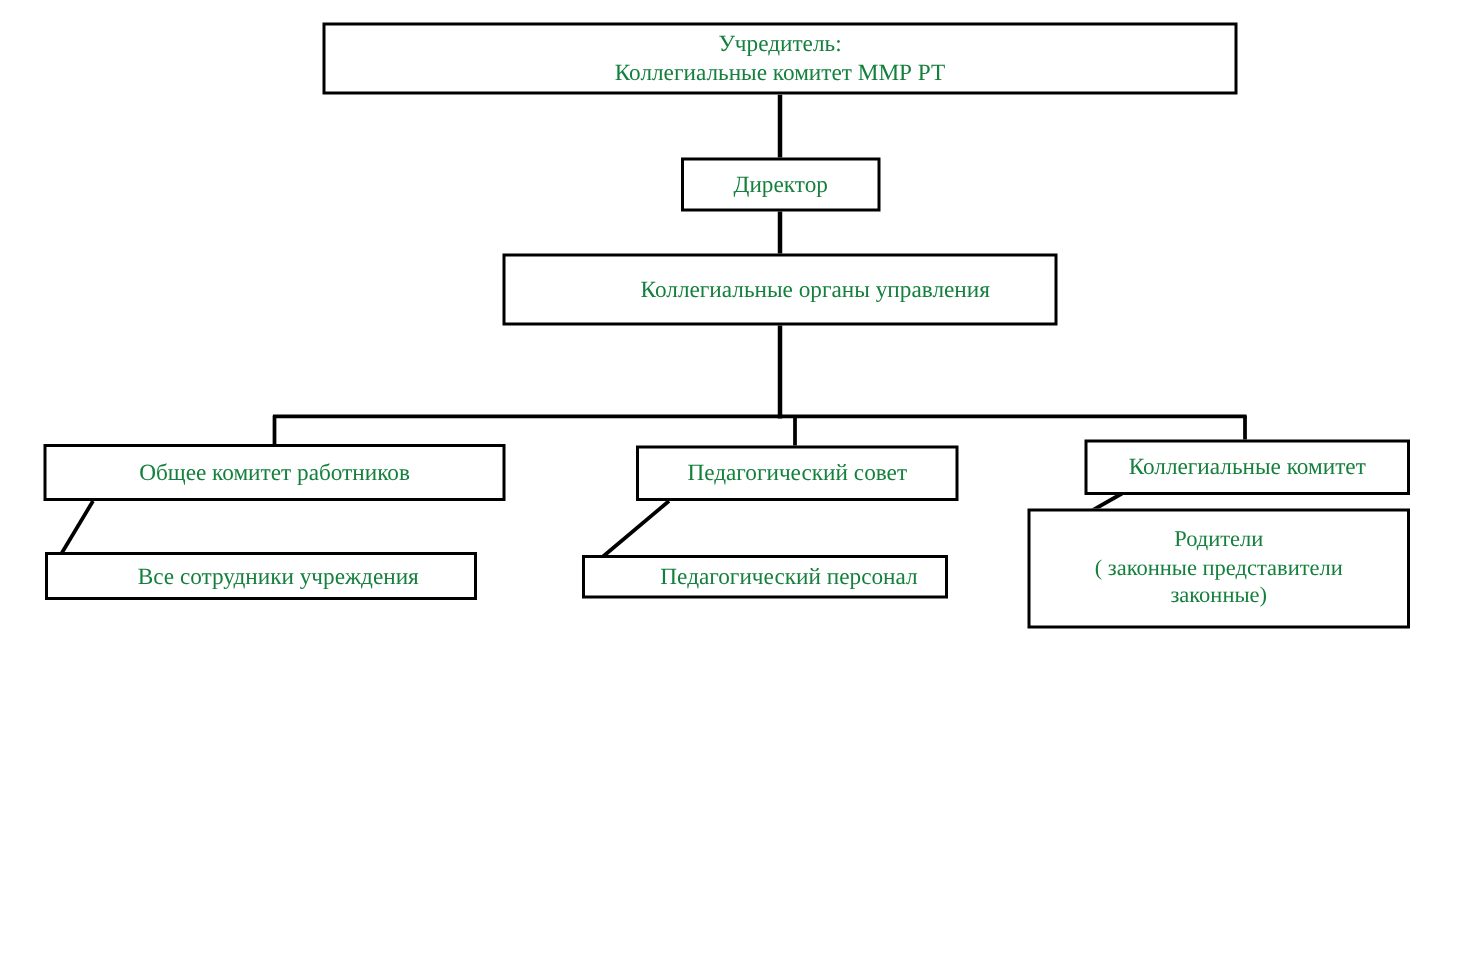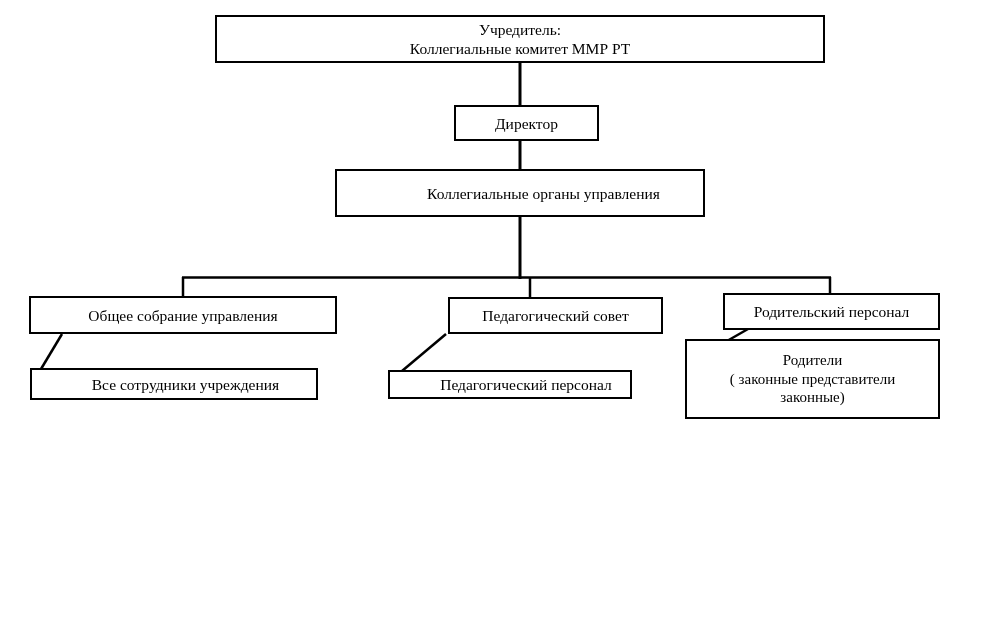--- a/index.html
+++ b/index.html
@@ -6,21 +6,21 @@
     margin: 0;
     padding: 0;
     background: #ffffff;
   }
   #canvas {
     position: relative;
     width: 986px;
     height: 636px;
     background: #ffffff;
     font-family: "Liberation Serif", "DejaVu Serif", serif;
-    color: #000000;
+    color: #15803d;
     overflow: hidden;
   }
   .connectors {
     position: absolute;
     left: 0;
     top: 0;
     pointer-events: none;
   }
   .node {
     position: absolute;
@@ -32,24 +32,24 @@
     align-items: center;
     justify-content: center;
     text-align: center;
     font-size: 15.5px;
     line-height: 19px;
     z-index: 2;
   }
   .node .line { white-space: nowrap; }
 
   #node-founder          { left: 215px; top: 15px;  width: 610px; height: 48px; border-width: 2.5px; }
-  #node-director         { left: 454px; top: 105px; width: 145px; height: 36px; border-width: 2.5px; }
+  #node-director         { left: 454px; top: 105px; width: 133px; height: 36px; border-width: 2.5px; }
   #node-collegial        { left: 335px; top: 169px; width: 370px; height: 48px; border-width: 2.5px; padding-left: 47px; }
   #node-assembly         { left: 29px;  top: 296px; width: 308px; height: 38px; }
-  #node-pedcouncil       { left: 424px; top: 297px; width: 215px; height: 37px; margin-left: 24px; }
+  #node-pedcouncil       { left: 424px; top: 297px; width: 215px; height: 37px; }
   #node-parentcommittee  { left: 723px; top: 293px; width: 217px; height: 37px; }
   #node-staff            { left: 30px;  top: 368px; width: 288px; height: 32px; padding-left: 23px; }
   #node-pedstaff         { left: 388px; top: 370px; width: 244px; height: 29px; padding-left: 32px; }
   #node-parents          { left: 685px; top: 339px; width: 255px; height: 80px; font-size: 15px; line-height: 18.5px; }
 </style>
 </head>
 <body>
 
 <div id="canvas">
 
@@ -83,29 +83,29 @@
 
   <div class="node" id="node-director">
     <div class="line">Директор</div>
   </div>
 
   <div class="node" id="node-collegial">
     <div class="line">Коллегиальные органы управления</div>
   </div>
 
   <div class="node" id="node-assembly">
-    <div class="line">Общее собрание управления</div>
+    <div class="line">Общее комитет работников</div>
   </div>
 
   <div class="node" id="node-pedcouncil">
     <div class="line">Педагогический совет</div>
   </div>
 
   <div class="node" id="node-parentcommittee">
-    <div class="line">Родительский персонал</div>
+    <div class="line">Коллегиальные комитет</div>
   </div>
 
   <div class="node" id="node-staff">
     <div class="line">Все сотрудники учреждения</div>
   </div>
 
   <div class="node" id="node-pedstaff">
     <div class="line">Педагогический персонал</div>
   </div>
 

